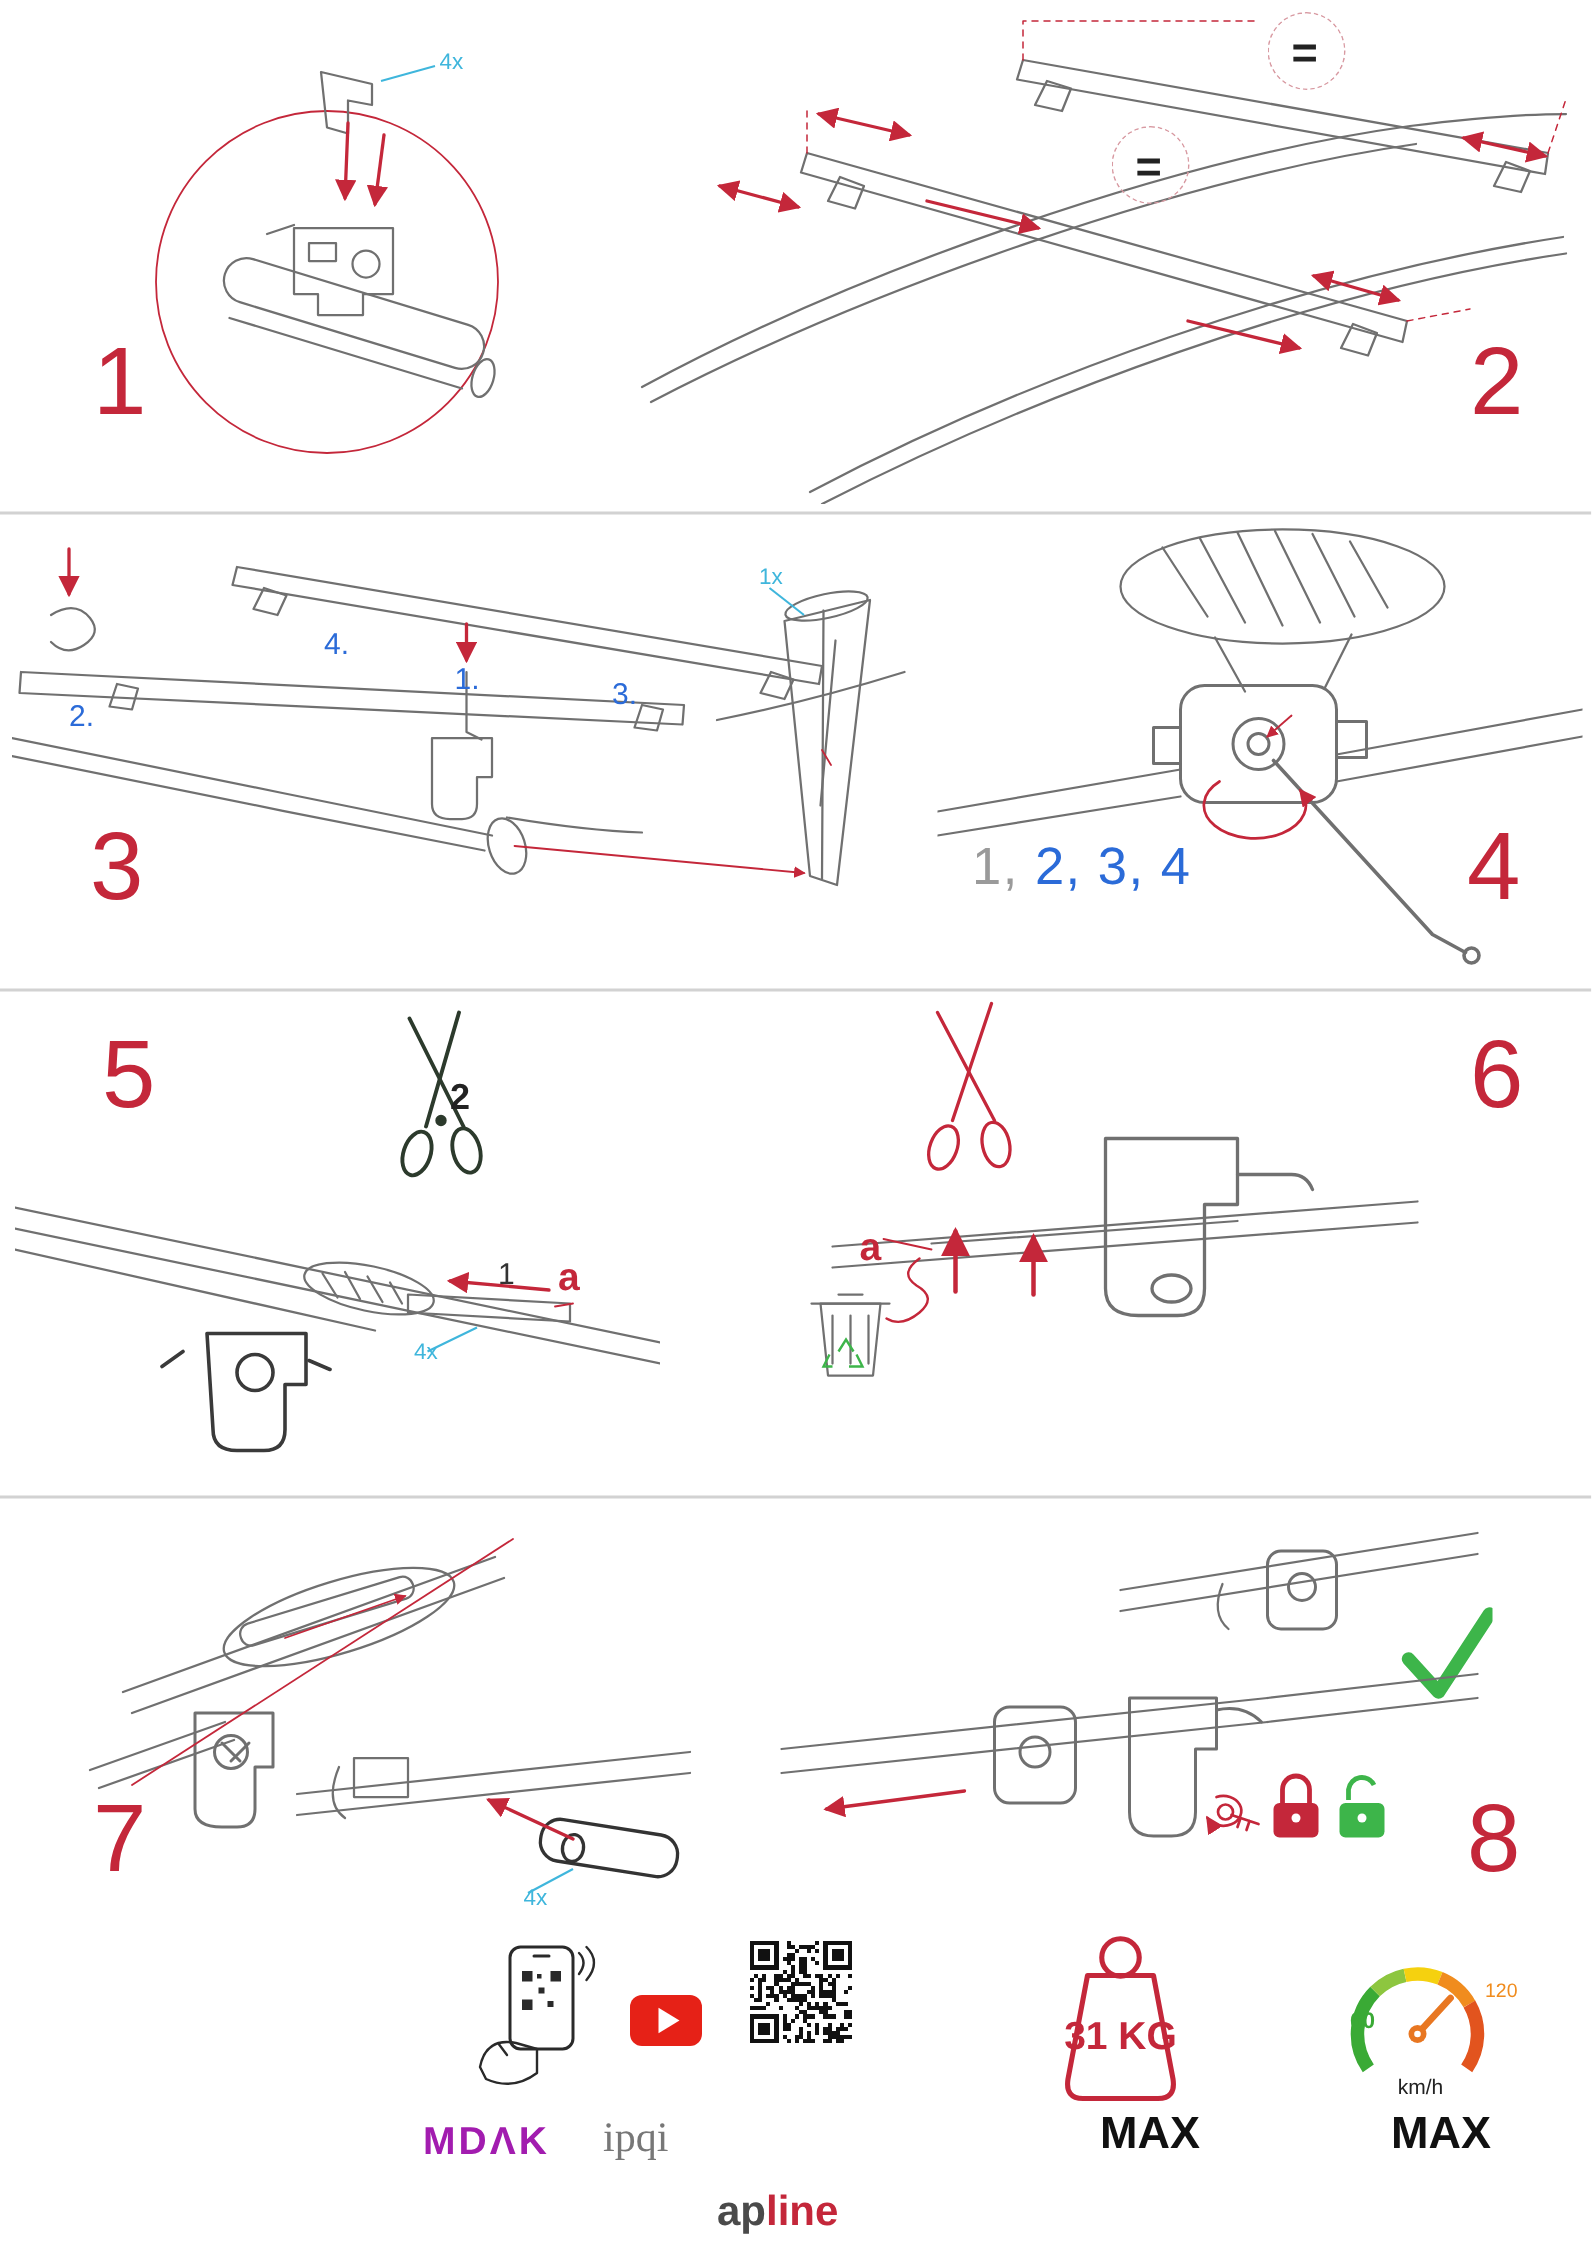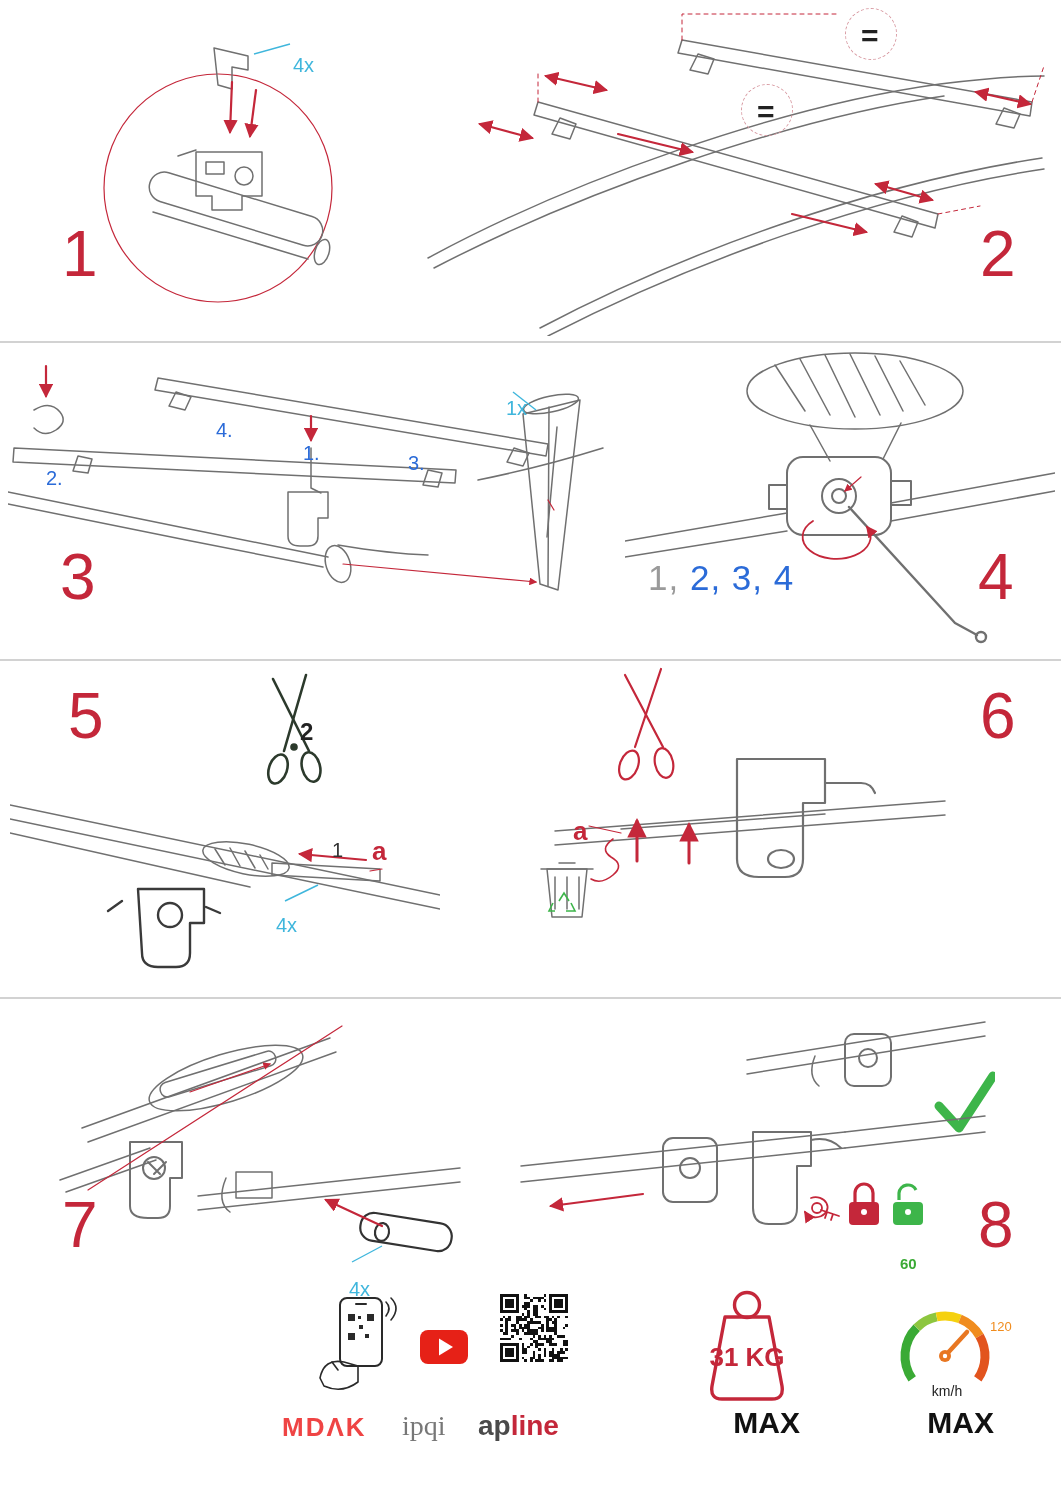--- a/index.html
+++ b/index.html
@@ -4,32 +4,32 @@
 <title>HOOK-L installation sheet</title>
 <style>
   * { margin:0; padding:0; box-sizing:border-box; }
   html,body { background:#fff; }
   body { font-family:"Liberation Sans", sans-serif; }
   .page { position:relative; width:1061px; height:1500px; background:#fff; overflow:hidden; }
   .abs { position:absolute; }
   .divider { position:absolute; left:0; width:1061px; height:2px; background:#d2d2d2; }
   .step-num { position:absolute; font-size:64px; line-height:1; color:var(--red,#c4273a); font-weight:400; }
   .lbl { position:absolute; line-height:1; }
-  .cyan-t { color:var(--cyan,#3fb6dc); font-size:20px; font-weight:400;margin-top:21px; }
+  .cyan-t { color:var(--cyan,#3fb6dc); font-size:15px; font-weight:400; }
   .blue-t { color:var(--blue,#2b6bd8); font-size:20px; font-weight:400; }
   .red-t { color:var(--red,#c4273a); }
   .gray-t { color:var(--gray,#8a8a8a); }
   .eq-circle { position:absolute; width:52px; height:52px; border:1.5px dashed #d89aa2; border-radius:50%; }
   .eq { position:absolute; font-size:30px; font-weight:700; color:#222; }
   .seq { position:absolute; font-size:35px; letter-spacing:1px; }
   .product { position:absolute; font-size:46px; font-weight:600; letter-spacing:2px; color:var(--navy,#23237a); }
   .brand { position:absolute; font-size:32px; font-weight:700; color:var(--dark,#1d1d1d); }
-  .logo1 { position:absolute; font-size:26px; font-weight:700; letter-spacing:2px; color:#ef4444; }
+  .logo1 { position:absolute; font-size:26px; font-weight:700; letter-spacing:2px; color:#a21caf; }
   .logo2 { position:absolute; font-size:28px; font-weight:400; color:#777;font-family:Liberation Serif, serif; }
-  .logo3 { position:absolute; font-size:28px; font-weight:600; color:#4a4a4a; }
+  .logo3 { position:absolute; font-size:28px; font-weight:600; color:#4a4a4a;margin-top:48px; }
   .max-t { font-weight:700; font-size:30px; color:#111; text-align:right; }
   .center { text-align:center; }
   
   .ln { fill:none; stroke:#707070; stroke-width:1.5; stroke-linecap:round; stroke-linejoin:round; }
   .rd { fill:none; stroke:var(--red,#c4273a); stroke-width:2.2; stroke-linecap:round; stroke-linejoin:round; }
   .rdthin { stroke-width:1.2; }
   .cy { fill:none; stroke:var(--cyan,#3fb6dc); stroke-width:1.4; }
   .gn { fill:none; stroke:var(--green,#3db54a); }
 </style>
 </head>
@@ -583,18 +583,18 @@
       <path d="M51.7,18.9 A40,40 0 0 1 75,20.9" stroke="#f5d10f"></path>
       <path d="M75,20.9 A40,40 0 0 1 94.6,38" stroke="#f08c1e"></path>
       <path d="M94.6,38 A40,40 0 0 1 92.8,80.9" stroke="#e2541e"></path>
     </g>
     <g>
       <path d="M60,58 L82,34" stroke="#e87722" stroke-width="4.5" stroke-linecap="round"></path>
       <circle cx="60" cy="58" r="6" fill="#e87722"></circle>
       <circle cx="60" cy="58" r="2.2" fill="#fff"></circle>
     </g>
   </svg>
-  <span class="lbl" style="left:900px;top:1256px;font-size:15px;font-weight:700;color:#3aaa35">60</span>
+  <span class="lbl" style="left:900px;top:1340px;font-size:15px;font-weight:700;color:#3aaa35">60</span>
   <span class="lbl" style="left:990px;top:1320px;font-size:13px;font-weight:400;color:var(--orange,#f08c1e)">120</span>
   <span class="lbl center" style="left:917px;top:1384px;width:60px;font-size:14px;color:#222">km/h</span>
   <span class="lbl max-t" style="left:900px;top:1408px;width:94px">MAX</span>
 
 </div>
 
 </body></html>

